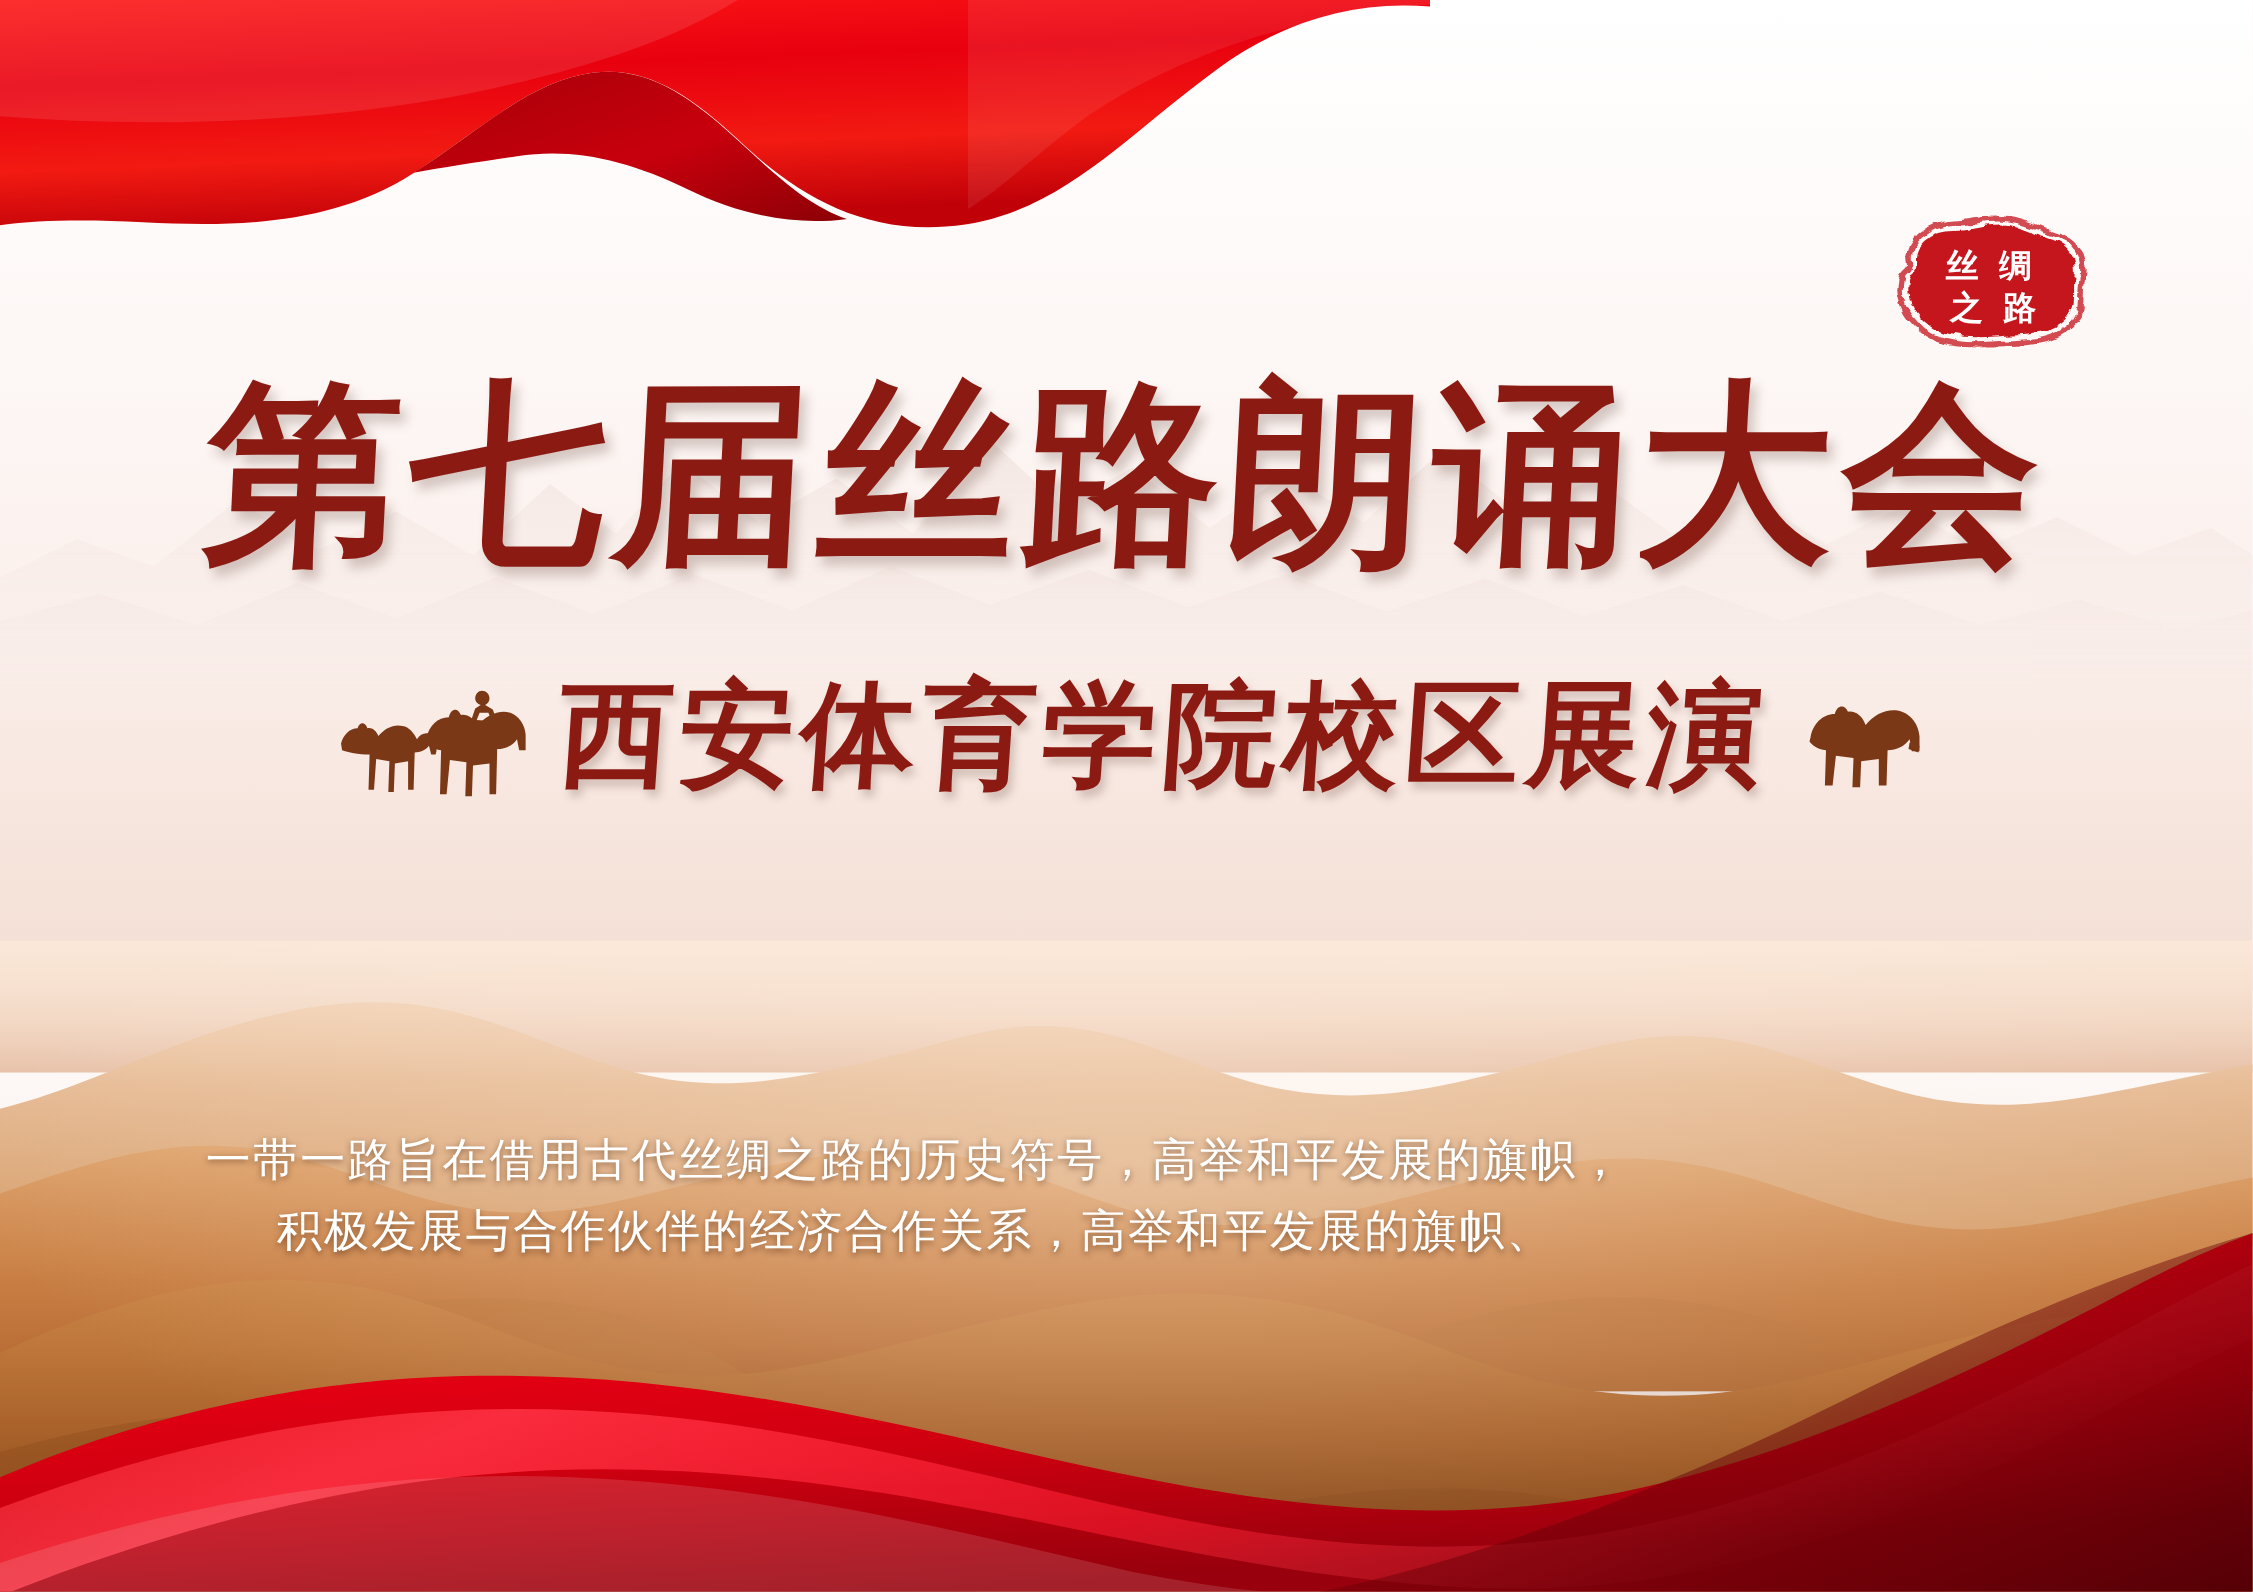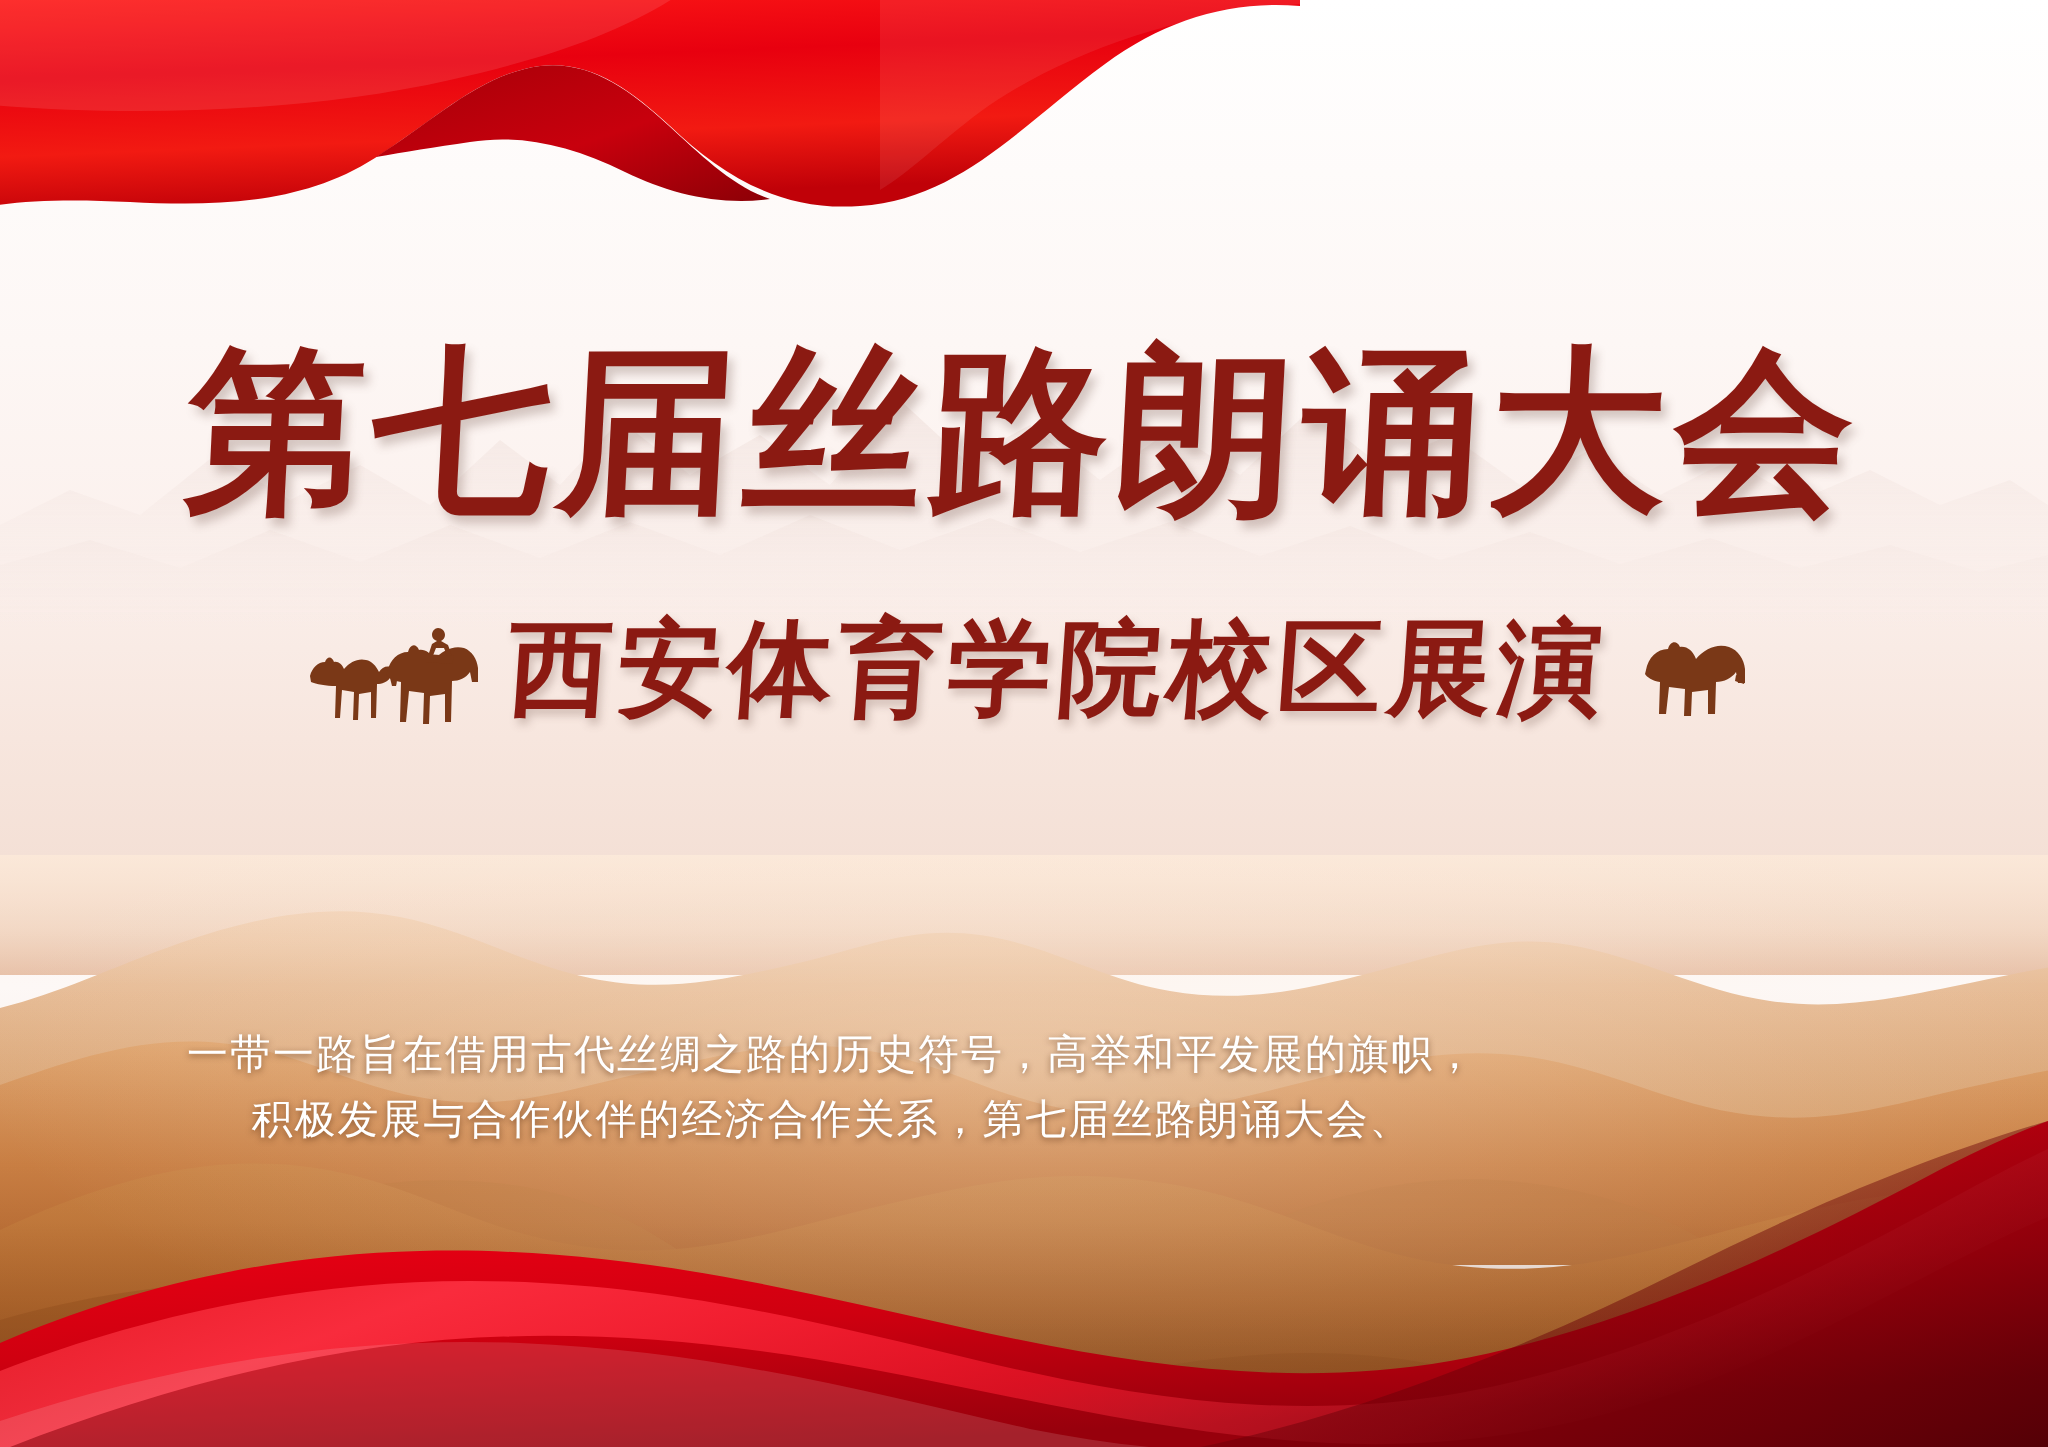--- a/index.html
+++ b/index.html
@@ -230,20 +230,38 @@
           <stop offset="100%" stop-color="#3d0004" stop-opacity=".75"></stop>
         </linearGradient>
       </defs>
       <path fill="url(#rbot)" d="M0,330 L0,222 C120,170 260,134 420,130 C620,125 790,168 960,206 C1130,244 1290,268 1450,240 C1620,210 1790,128 1930,54 C1970,33 2010,14 2048,0 L2048,330 Z"></path>
       <path fill="url(#rbotlight)" d="M0,330 L0,250 C140,196 300,160 470,160 C660,160 820,202 980,240 C1150,280 1300,300 1460,272 C1630,242 1800,160 1940,84 C1978,63 2014,44 2048,28 L2048,96 C1980,124 1890,176 1790,224 C1640,296 1490,330 1330,322 C1170,314 1020,276 870,248 C700,216 540,204 380,226 C250,244 120,282 0,330 Z"></path>
       <path fill="url(#rbotdark)" d="M1180,330 C1340,300 1520,230 1680,150 C1800,90 1930,34 2048,0 L2048,330 Z"></path>
       <path fill="#ffffff" opacity=".13" d="M0,330 L0,300 C150,250 330,214 520,222 C720,230 880,274 1030,308 C1090,320 1150,328 1210,330 Z"></path>
     </svg>
   </div>
 
+  <div class="seal">
+    <svg width="180" height="120" viewBox="0 0 180 120">
+      <defs>
+        <filter id="rough">
+          <feTurbulence type="fractalNoise" baseFrequency="0.06 0.09" numOctaves="3" seed="7" result="n"></feTurbulence>
+          <feDisplacementMap in="SourceGraphic" in2="n" scale="7" xChannelSelector="R" yChannelSelector="G"></feDisplacementMap>
+        </filter>
+      </defs>
+      <g filter="url(#rough)">
+        <path fill="#C4161C" d="M24,42 C22,26 38,14 58,14 C74,14 84,9 100,9 C118,9 128,16 142,20 C160,25 170,36 168,54 C166,72 172,86 156,98 C140,110 118,108 96,110 C72,112 50,110 36,100 C20,88 14,72 18,58 C20,50 25,48 24,42 Z"></path>
+        <path fill="none" stroke="#C4161C" stroke-width="5" opacity=".75" d="M18,44 C14,24 34,8 58,7 C76,6 86,2 102,3 C122,4 134,12 148,16 C168,22 178,36 175,56 C172,76 178,92 158,105 C138,118 114,115 92,117 C66,119 44,116 30,104 C12,90 6,72 11,56 C13,48 19,50 18,44 Z"></path>
+      </g>
+      <g fill="#ffffff" font-family="&quot;DejaVu Serif&quot;,&quot;Liberation Serif&quot;,serif" font-weight="bold" text-anchor="middle">
+        <text x="92" y="56" font-size="30" letter-spacing="4">丝 绸</text>
+        <text x="96" y="94" font-size="30" letter-spacing="4">之 路</text>
+      </g>
+    </svg>
+  </div>
 
   <div class="title-wrap">
     <span class="title-main">第七届丝路朗诵大会</span>
   </div>
 
   <div class="subtitle-row">
 
     <div class="camel">
       <svg width="176" height="112" viewBox="0 0 176 112">
         <g fill="#7A3817">
@@ -267,16 +285,16 @@
           <path d="M8,50 C10,38 19,29 30,29 C32,21 39,20 42,27 C49,26 55,31 58,39 C67,28 80,23 91,27 C100,30 106,39 107,49 L107,63 L100,63 L98,52 C94,58 86,62 78,62 L77,94 L70,94 L70,70 L54,72 L53,96 L46,96 L47,69 L31,67 L28,94 L21,94 L22,62 C14,61 9,57 7,54 Z"></path>
           <path d="M98,55 L107,58 L106,64 L97,61 Z"></path>
         </g>
       </svg>
     </div>
 
   </div>
 
   <div class="paragraph">
     <div>一带一路旨在借用古代丝绸之路的历史符号，高举和平发展的旗帜，</div>
-    <div>积极发展与合作伙伴的经济合作关系，第七届丝路朗诵大会、</div>
+    <div>积极发展与合作伙伴的经济合作关系，高举和平发展的旗帜、</div>
   </div>
 
 </div>
 
 </body></html>

